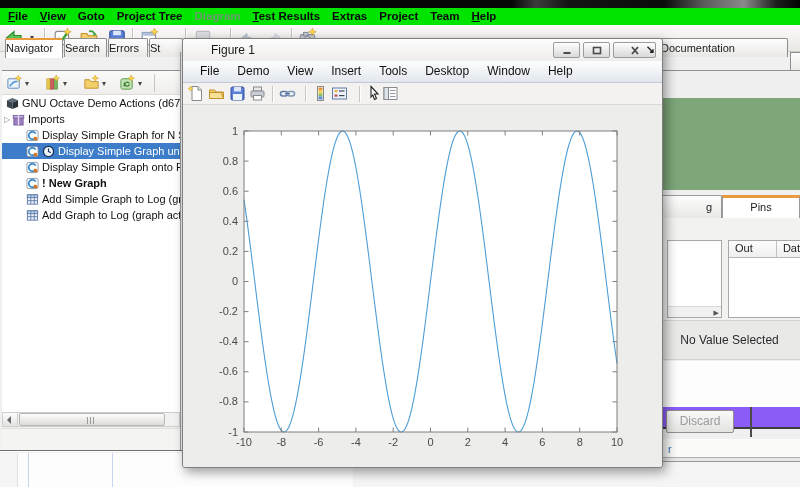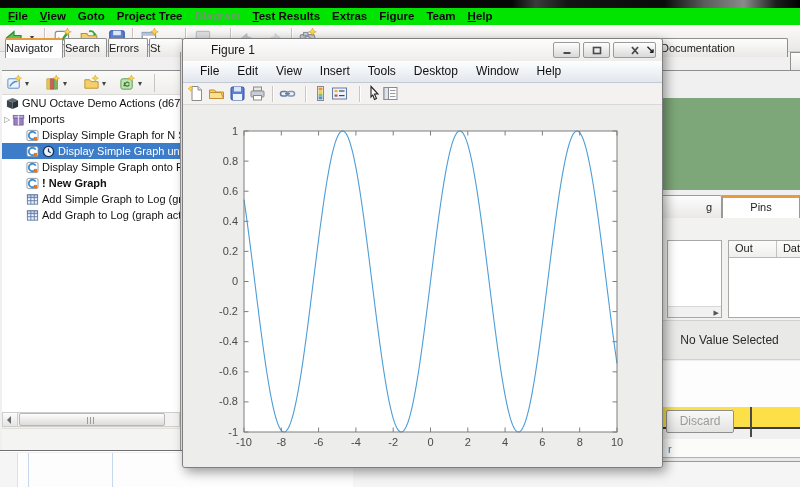--- a/index.html
+++ b/index.html
@@ -77,21 +77,21 @@
   #mini-hbar { position:absolute; left:0; bottom:0; width:53px; height:11px; background:#f1f1f1; border-top:1px solid #d8d8d8; }
   #mini-arrow { position:absolute; right:2px; top:2px; font-size:7px; color:#555; }
   #pins-table { position:absolute; left:728px; top:240px; width:72px; height:78px; background:#fff; border:1px solid #a8a8a8; border-right:none; }
   #pins-head { display:flex; height:17px; background:linear-gradient(#fcfcfc,#efefee); border-bottom:1px solid #b8b8b8; }
   .pins-col { font-size:11px; color:#222; padding:1px 0 0 6px; }
   #col-out { width:49px; border-right:1px solid #c2c2c2; }
   #no-value-box { position:absolute; left:659px; top:320px; width:141px; height:40px; background:#e9e9e8;
     border-top:1px solid #d2d2d1; border-bottom:1px solid #d2d2d1; display:flex; align-items:center; justify-content:center; }
   #no-value-text { font-size:12px; color:#2a2a2a; }
   #right-white { position:absolute; left:659px; top:361px; width:141px; height:46px; background:#fdfdfd; }
-  #discard-bar { position:absolute; left:656px; top:407px; width:144px; height:22px; background:#fde047; border-bottom:2px solid #3c3c3c; }
+  #discard-bar { position:absolute; left:656px; top:407px; width:144px; height:22px; background:#8b5cf6; border-bottom:2px solid #3c3c3c; }
   #discard-btn { position:absolute; left:10px; top:3px; width:68px; height:23px; border:1px solid #8f8f8f; border-radius:2px;
     background:linear-gradient(#f9f9f9,#e3e3e2); color:#9b9b9b; font-size:12px; text-align:center; line-height:21px; }
   #discard-divider { position:absolute; left:94px; top:0; width:2px; height:30px; background:#4a4a4a; }
   #right-lower-strip { position:absolute; left:659px; top:439px; width:141px; height:18px; background:#fbfbfa; }
   #partial-text { position:absolute; left:9px; top:4px; font-size:11px; color:#3b6db5; }
   #right-bottom-lines { position:absolute; left:656px; top:457px; width:144px; height:5px;
     border-top:1px solid #b0b0b0; border-bottom:1px solid #9a9a9a; background:#e8e8e8; }
 
   
   #figure-window { position:absolute; left:182px; top:38px; width:481px; height:430px; background:#f0f0f0;
@@ -128,21 +128,21 @@
   <div id="titlebar-strip"></div>
 
   <div id="menubar">
       <span class="mi"><u>F</u>ile</span>
       <span class="mi"><u>V</u>iew</span>
       <span class="mi">Goto</span>
       <span class="mi">Project Tree</span>
       <span class="mi disabled">Diagram</span>
       <span class="mi"><u>T</u>est Results</span>
       <span class="mi">Extras</span>
-      <span class="mi">Figure</span>
+      <span class="mi">Project</span>
       <span class="mi">Team</span>
       <span class="mi"><u>H</u>elp</span>
     </div>
 
   <div id="main-toolbar">
       <div class="tb-btn" style="left: 4px;"><span style="display: inline-flex;">
           <svg viewBox="0 0 20 20">
             <path d="M2.5 10 L10 3.5 V7.5 H17 V12.5 H10 V16.5 Z" fill="#57c457" stroke="#2f8a2f" stroke-width="1.2"></path>
           </svg>
         </span></div>
@@ -440,21 +440,21 @@
         <div class="winbtn close">
           <svg viewBox="0 0 10 9">
               <path d="M2 1 L8 8 M8 1 L2 8" stroke="#4a4a4a" stroke-width="1.8"></path>
             </svg>
         </div>
       </div>
     </div>
 
     <div id="fig-menubar">
         <span class="fmi">File</span>
-        <span class="fmi">Edit</span>
+        <span class="fmi">Demo</span>
         <span class="fmi">View</span>
         <span class="fmi">Insert</span>
         <span class="fmi">Tools</span>
         <span class="fmi">Desktop</span>
         <span class="fmi">Window</span>
         <span class="fmi">Help</span>
       </div>
     <span id="fig-menu-overflow">↘</span>
 
     <div id="fig-toolbar">

